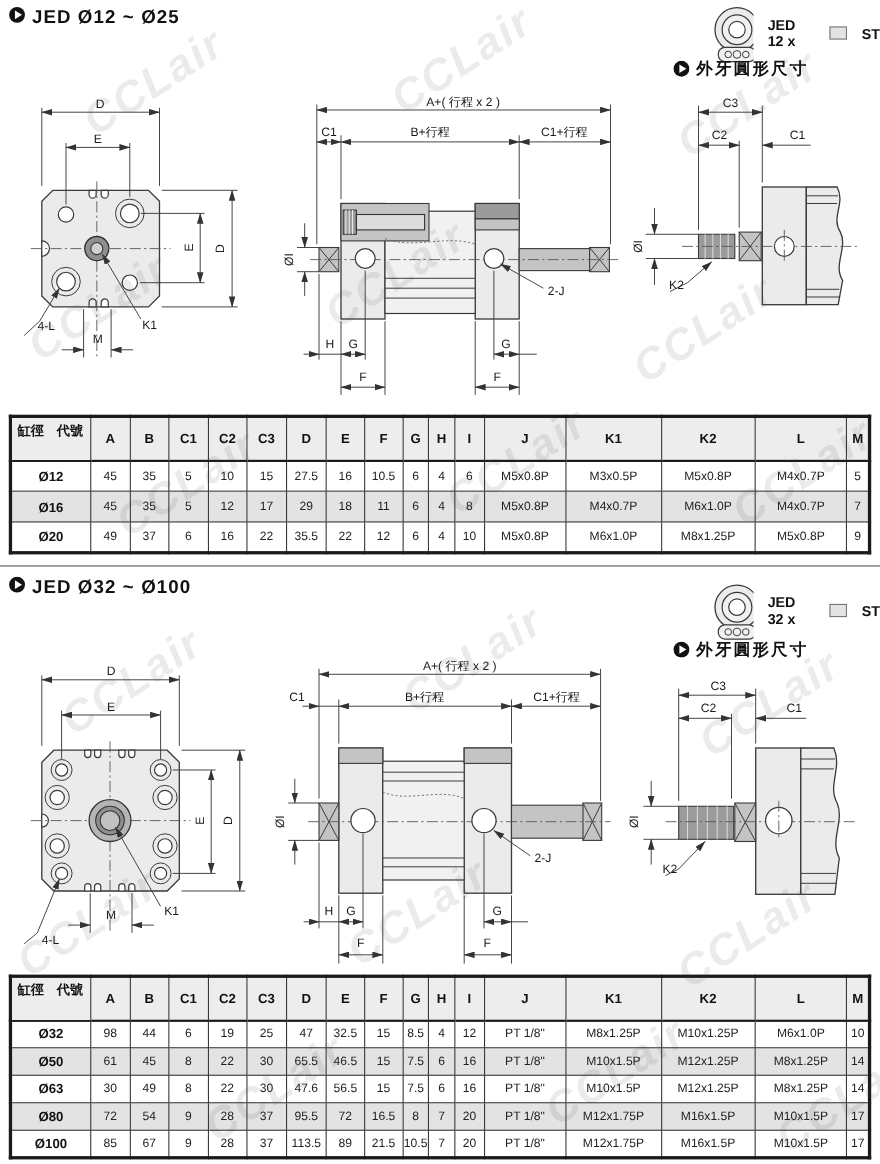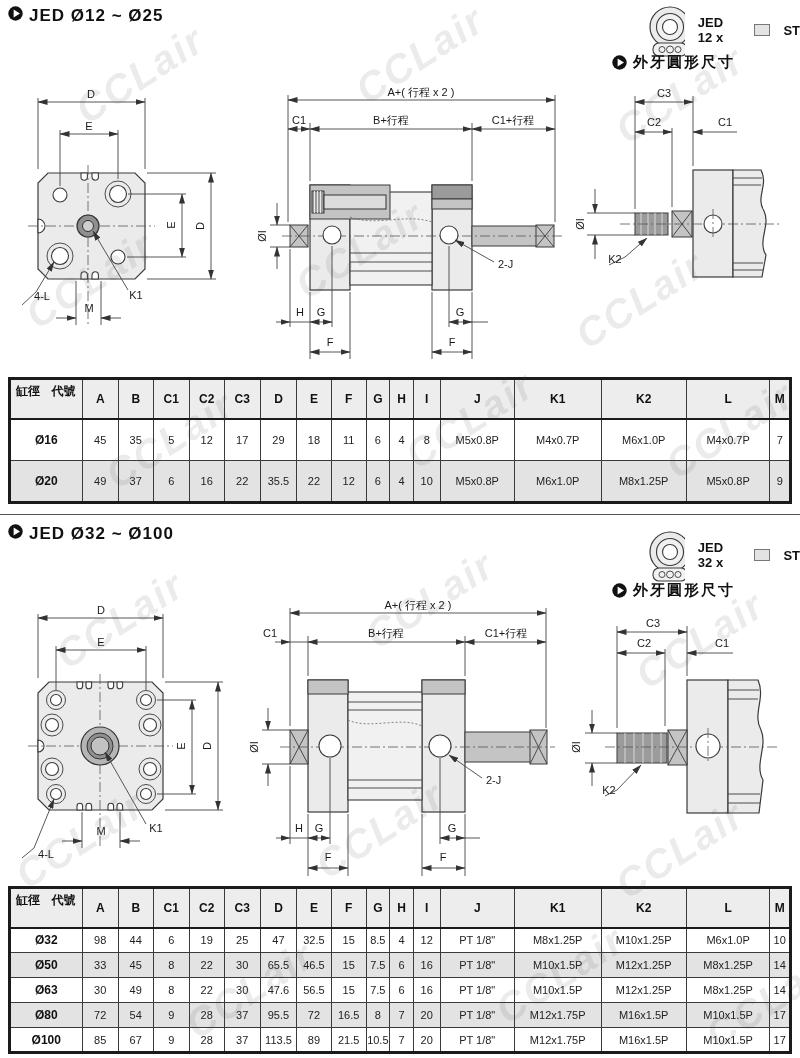--- a/index.html
+++ b/index.html
@@ -307,20 +307,39 @@
             <th>H</th>
             <th>I</th>
             <th>J</th>
             <th>K1</th>
             <th>K2</th>
             <th>L</th>
             <th>M</th>
           </tr>
         </thead>
         <tbody>
+          <tr>
+            <th>Ø12</th>
+            <td>45</td>
+            <td>35</td>
+            <td>5</td>
+            <td>10</td>
+            <td>15</td>
+            <td>27.5</td>
+            <td>16</td>
+            <td>10.5</td>
+            <td>6</td>
+            <td>4</td>
+            <td>6</td>
+            <td>M5x0.8P</td>
+            <td>M3x0.5P</td>
+            <td>M5x0.8P</td>
+            <td>M4x0.7P</td>
+            <td>5</td>
+          </tr>
           <tr>
             <th>Ø16</th>
             <td>45</td>
             <td>35</td>
             <td>5</td>
             <td>12</td>
             <td>17</td>
             <td>29</td>
             <td>18</td>
             <td>11</td>
@@ -631,21 +650,21 @@
             <td>4</td>
             <td>12</td>
             <td>PT 1/8"</td>
             <td>M8x1.25P</td>
             <td>M10x1.25P</td>
             <td>M6x1.0P</td>
             <td>10</td>
           </tr>
           <tr>
             <th>Ø50</th>
-            <td>33</td>
+            <td>61</td>
             <td>45</td>
             <td>8</td>
             <td>22</td>
             <td>30</td>
             <td>65.5</td>
             <td>46.5</td>
             <td>15</td>
             <td>7.5</td>
             <td>6</td>
             <td>16</td>

